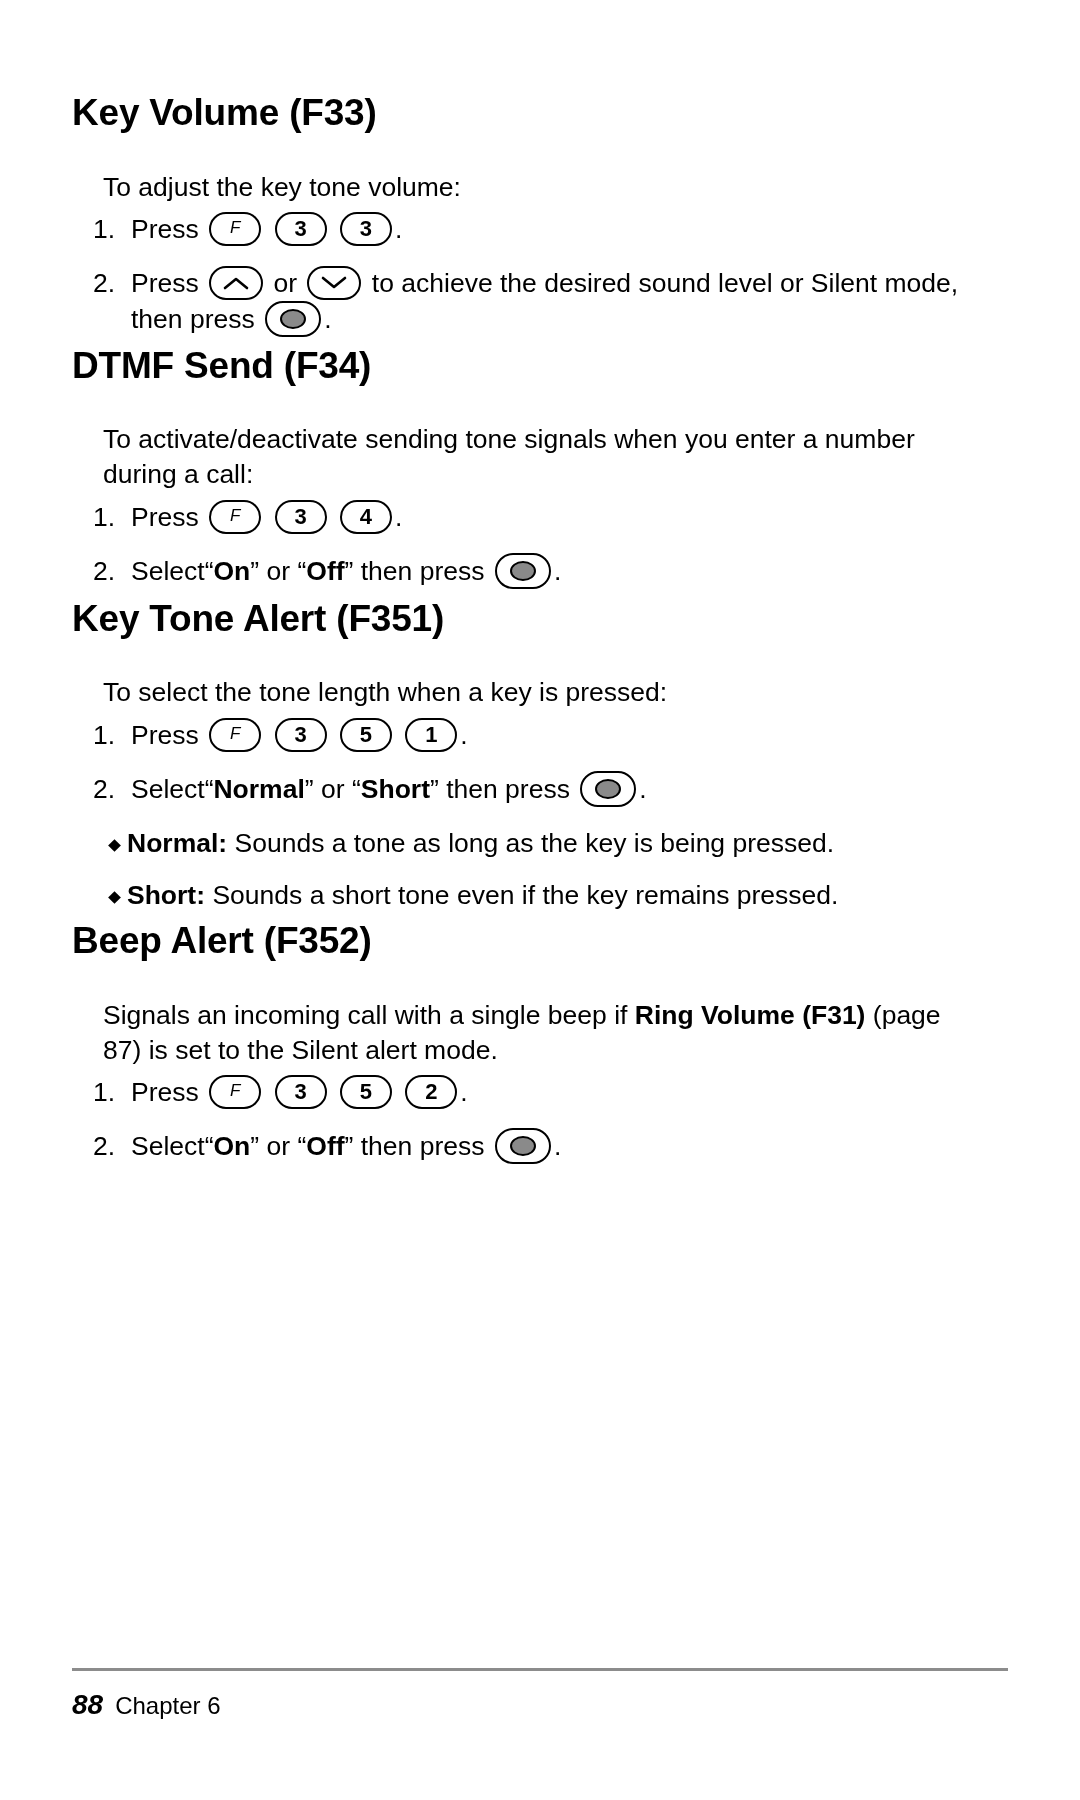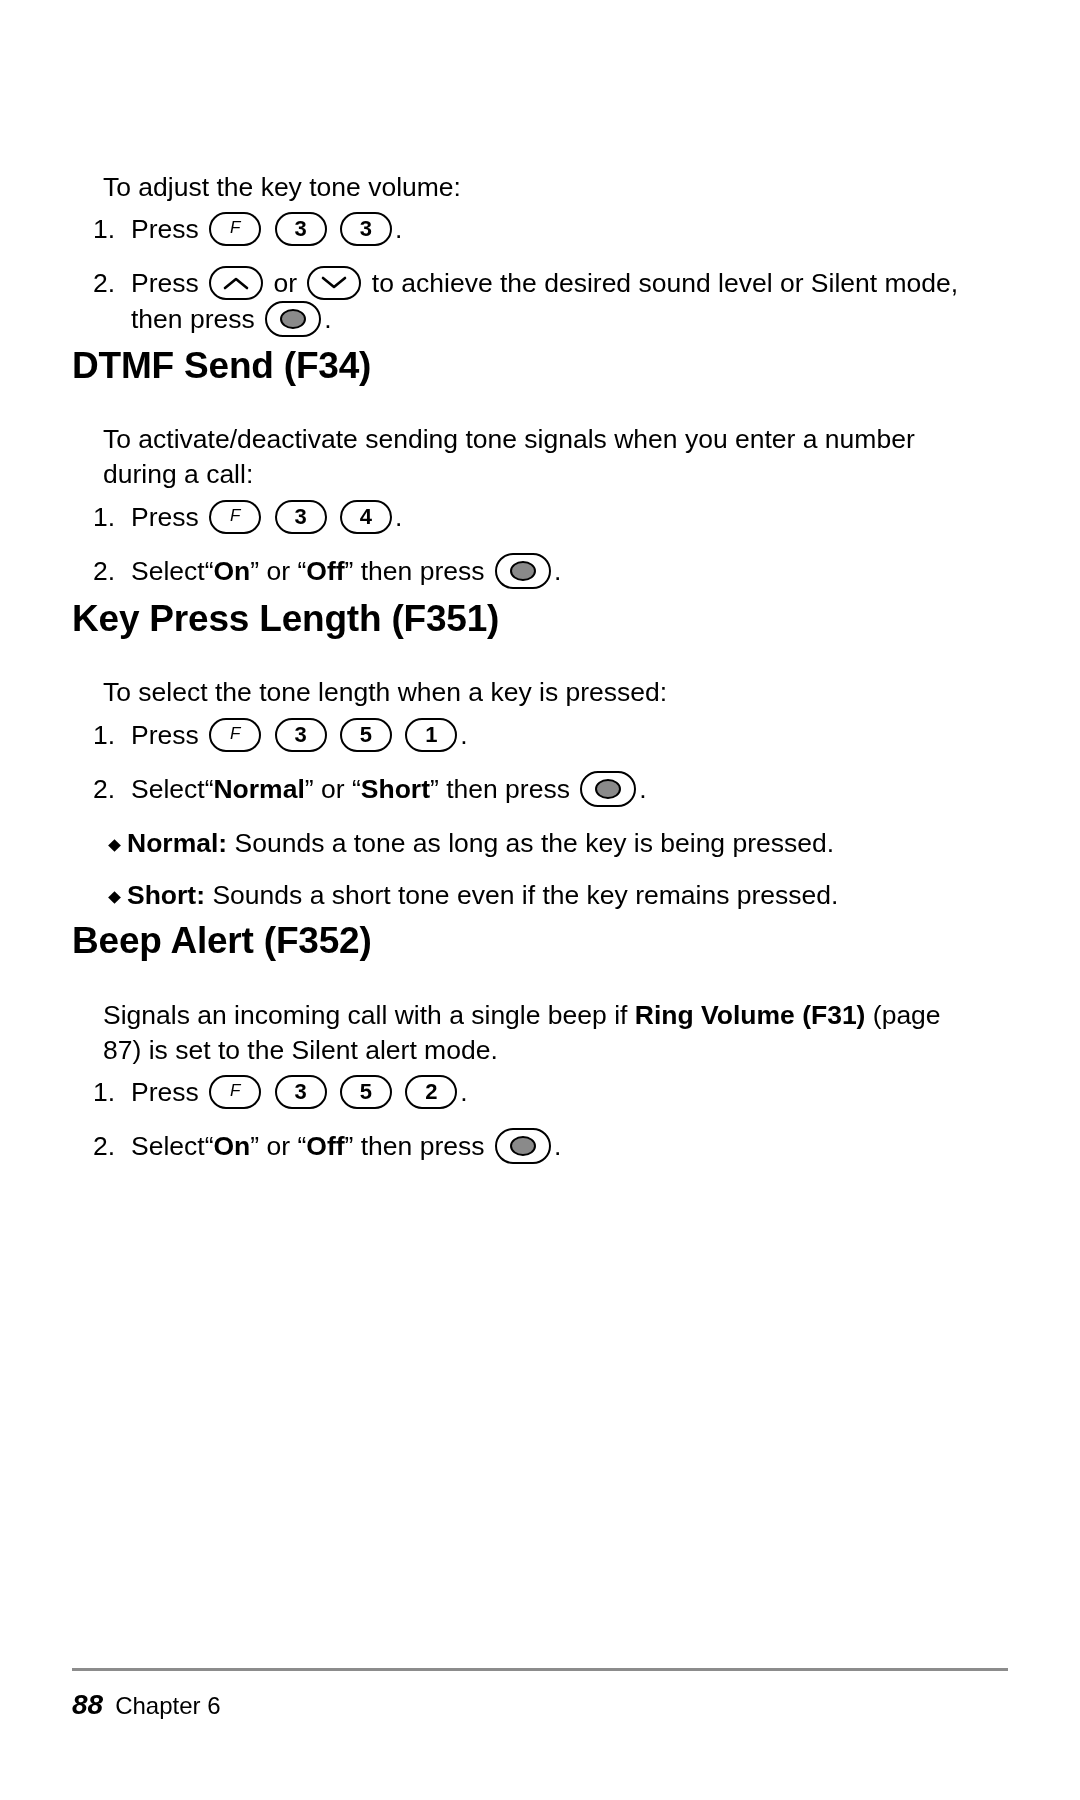--- a/index.html
+++ b/index.html
@@ -158,20 +158,21 @@
   }
 
   
   .blk { position: absolute; }
 </style>
 </head>
 <body>
 
 <div class="page">
 
+  <h1 class="section-title blk" style="left:72px; top:92px;">Key Volume (F33)</h1>
 
   <p class="body-text blk" style="left:93px; top:160px; width:900px;">To adjust the key tone volume:</p>
 
   <div class="step blk" style="left:93px; top:212px; width:900px;">
     <span class="step-num">1.</span>
     <span class="step-body">
       <span>Press</span>
       <span class="key func"><span>F</span></span>
       <span class="key">3</span>
       <span class="key">3</span><span>.</span>
@@ -215,21 +216,21 @@
   <div class="step blk" style="left:93px; top:554px; width:900px;">
     <span class="step-num">2.</span>
     <span class="step-body">
       <span>Select</span><span>“</span><b>On</b><span>”</span>
       <span>or</span> <span>“</span><b>Off</b><span>”</span>
       <span>then press</span>
       <span class="key ok"></span><span>.</span>
     </span>
   </div>
 
-  <h1 class="section-title blk" style="left:72px; top:598px;">Key Press Length (F351)</h1>
+  <h1 class="section-title blk" style="left:72px; top:598px;">Key Tone Alert (F351)</h1>
 
   <p class="body-text blk" style="left:93px; top:665px; width:900px;">To select the tone length when a key is pressed:</p>
 
   <div class="step blk" style="left:93px; top:718px; width:900px;">
     <span class="step-num">1.</span>
     <span class="step-body">
       <span>Press</span>
       <span class="key func"><span>F</span></span>
       <span class="key">3</span>
       <span class="key">5</span>

